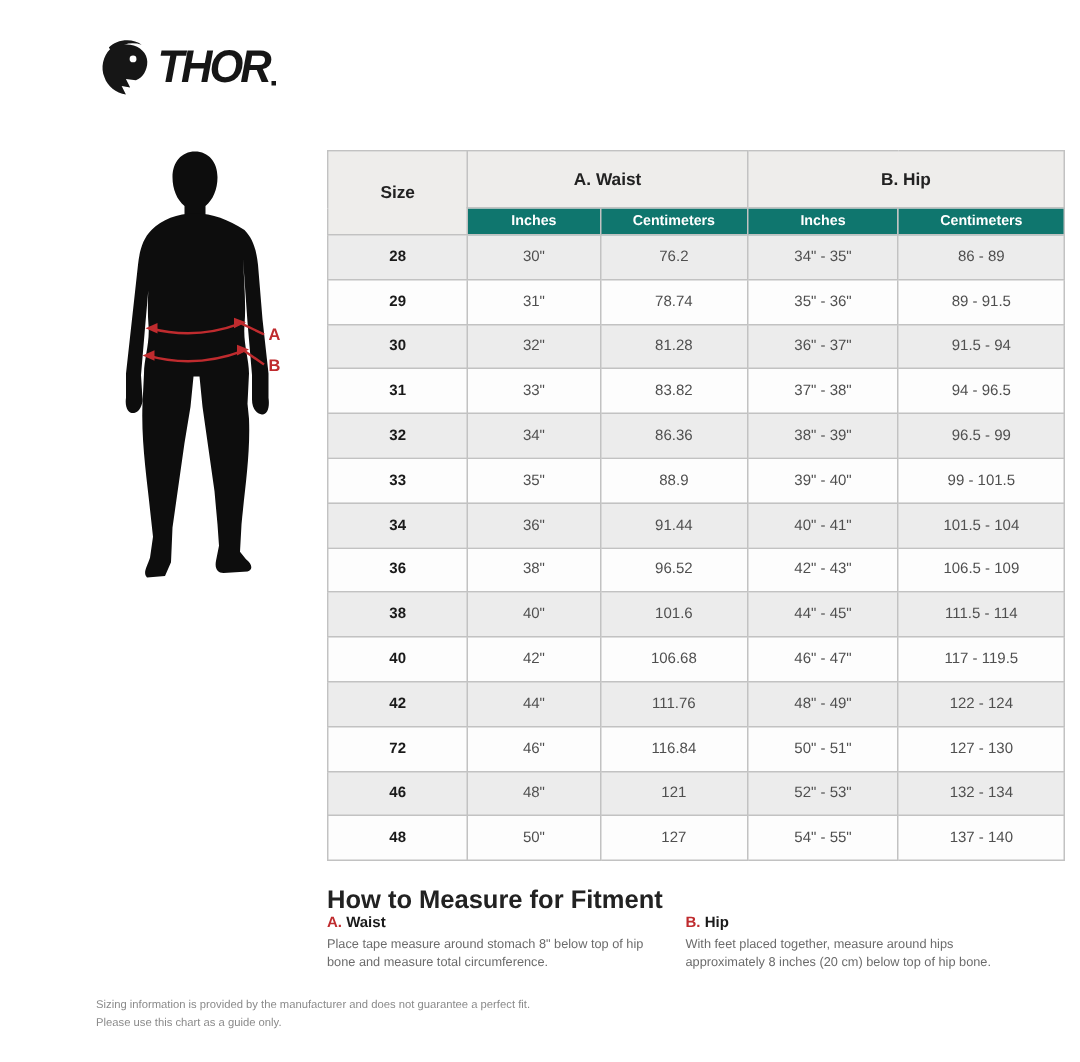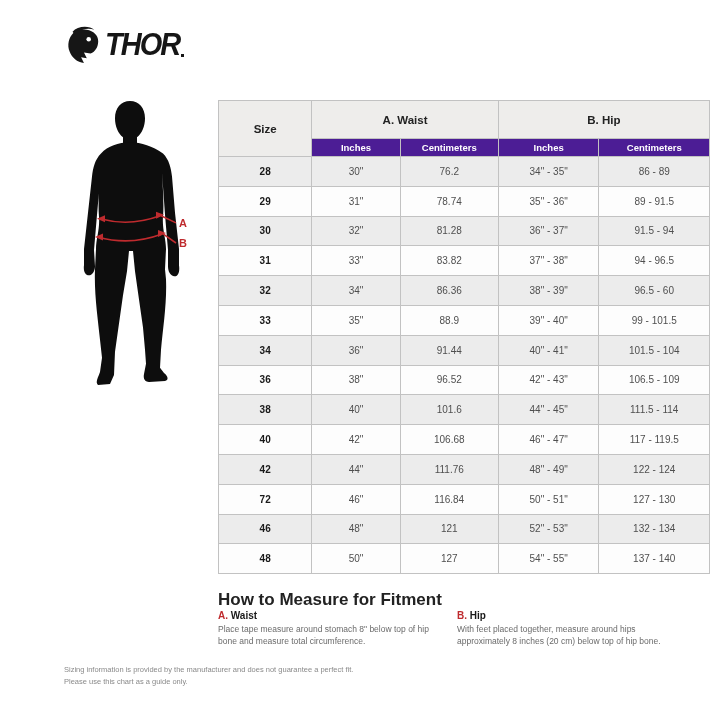--- a/index.html
+++ b/index.html
@@ -20,21 +20,21 @@
   .marrow { fill:#bf2b2e; }
   .mlabel { fill:#bf2b2e; font-family:"Liberation Sans",sans-serif; font-size:11px; font-weight:bold; }
 
   
   .title { position:absolute; left:218px; top:76px; font-size:13.5px; font-weight:bold; color:#222; }
 
   
   .size-table { position:absolute; left:218px; top:100px; width:492px; border-collapse:collapse; table-layout:fixed; border:1px solid #999; }
   .size-table th, .size-table td { border:1px solid #c2c2c2; text-align:center; vertical-align:middle; padding:0; }
   .size-table thead tr.groups th { height:38px; background:#eeedeb; font-size:11.5px; font-weight:bold; color:#222; }
-  .size-table thead tr.units th { height:18px; background:#4c1d95; color:#fff; font-size:9.5px; font-weight:bold; }
+  .size-table thead tr.units th { height:18px; background:#0f766e; color:#fff; font-size:9.5px; font-weight:bold; }
   .size-table tbody tr { height:29.8px; background:#fdfdfd;padding-left:28px; }
   .size-table tbody tr:nth-child(odd) { background:#ececec; }
   .size-table tbody td { font-size:10px; color:#4f4f4f; }
   .size-table tbody td.size { font-weight:bold; color:#1a1a1a; font-size:10px; }
   .col-size { width:19%; } .col-win { width:18%; } .col-wcm { width:20%; } .col-hin { width:20.5%; } .col-hcm { width:22.5%; }
 
   
   .howto { position:absolute; left:218px; top:590px; width:478px; }
   .howto h2 { font-size:17px; font-weight:bold; color:#222; }
   .howto .cols { display:flex; }
@@ -129,21 +129,21 @@
           <td>33"</td>
           <td>83.82</td>
           <td>37" - 38"</td>
           <td>94 - 96.5</td>
         </tr>
       <tr>
           <td class="size">32</td>
           <td>34"</td>
           <td>86.36</td>
           <td>38" - 39"</td>
-          <td>96.5 - 60</td>
+          <td>96.5 - 99</td>
         </tr>
       <tr>
           <td class="size">33</td>
           <td>35"</td>
           <td>88.9</td>
           <td>39" - 40"</td>
           <td>99 - 101.5</td>
         </tr>
       <tr>
           <td class="size">34</td>

